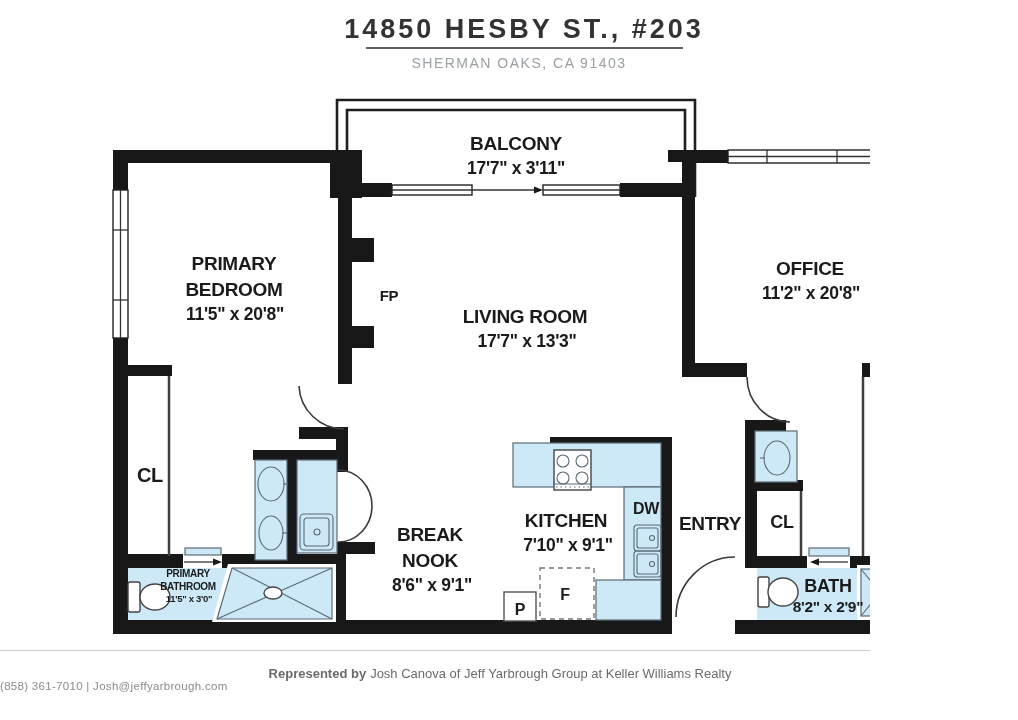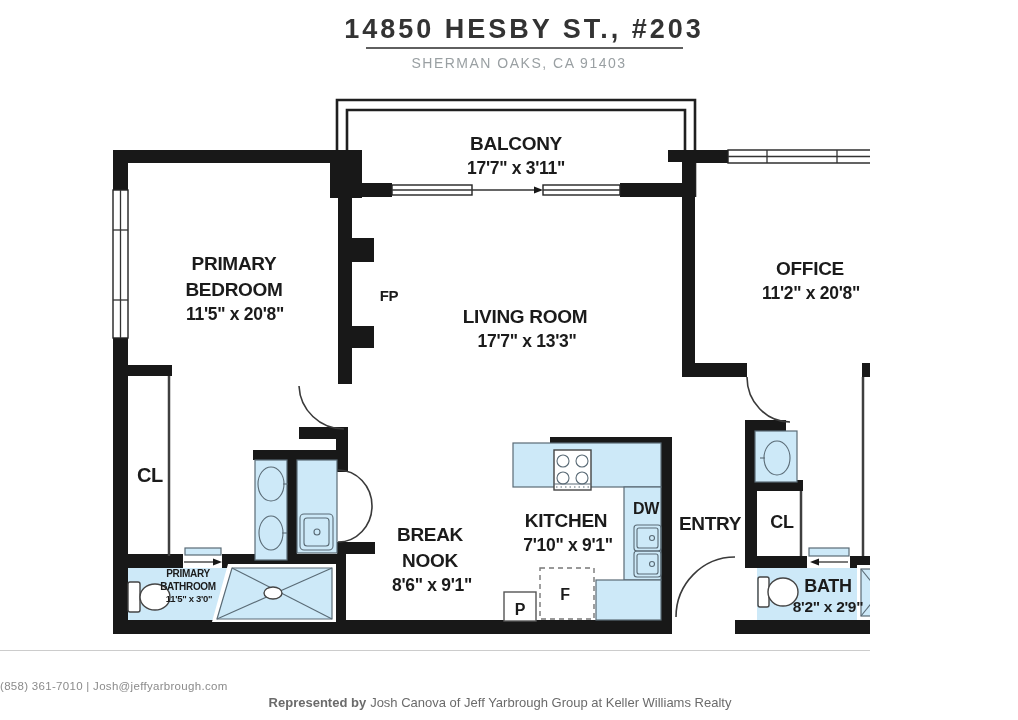--- a/index.html
+++ b/index.html
@@ -25,21 +25,21 @@
   .rail{stroke:#1f1f1f;stroke-width:2.6;fill:none;}
   .trk{stroke:#333;stroke-width:1.3;}
   .blk{fill:#181818;stroke:none;}
   text{font-family:"Liberation Sans", sans-serif;font-weight:bold;fill:#1b1b1b;
        text-anchor:middle;letter-spacing:-0.3px;}
   .t19{font-size:19px;} .t17{font-size:17.5px;} .t18{font-size:18px;} .t20{font-size:20px;}
   .t16{font-size:16px;} .t15{font-size:15px;} .t10{font-size:10px;} .t95{font-size:9.5px;}
   .t155{font-size:15.5px;}
   
   .ft-rule{position:absolute;top:650px;left:0;width:1018px;height:1px;background:#ccc;}
-  .ft-l1{position:absolute;top:695px;left:0;width:1000px;text-align:center;
+  .ft-l1{position:absolute;top:666px;left:0;width:1000px;text-align:center;
     font-size:13px;color:#6b6b6b;}
   .ft-l1 .b{font-weight:bold;margin-right:4px;}
   .ft-l2{position:absolute;top:680px;left:0;width:1000px;
     font-size:11.5px;color:#8b8b8b;letter-spacing:.3px;}
   
   .mls{position:absolute;top:656px;left:935px;width:78px;height:60px;color:#e02b3f;
        transform:skewX(-8deg);}
   .mls .the{font-size:12px;font-weight:bold;letter-spacing:1px;line-height:10px;}
   .mls .big{font-size:33px;font-weight:bold;line-height:28px;letter-spacing:-1px;}
   .mls .tm{font-size:8px;vertical-align:top;}

